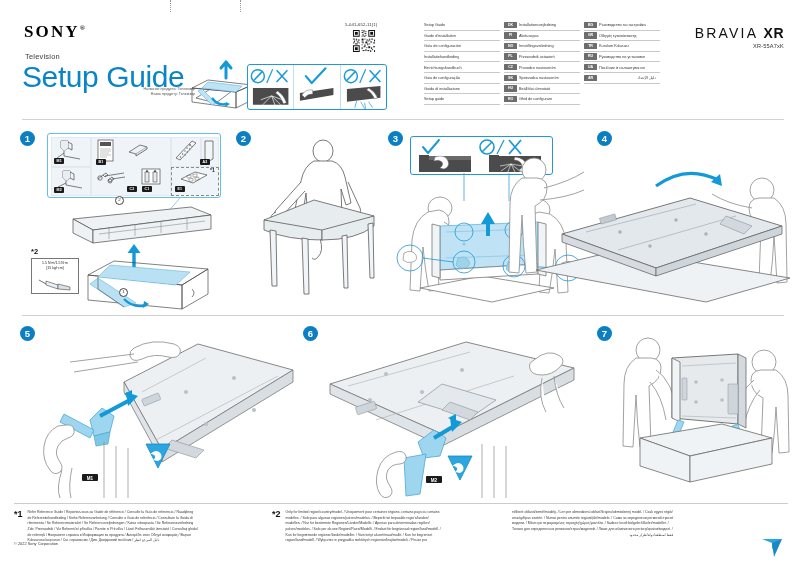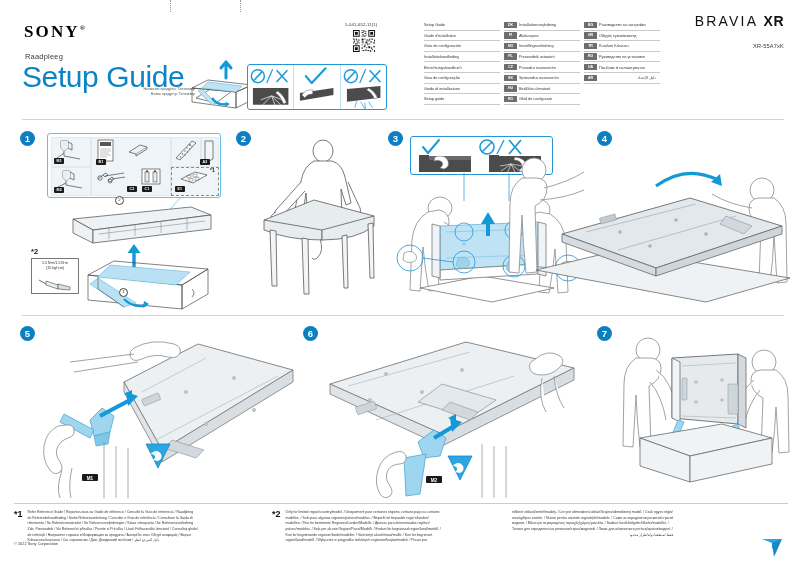--- a/index.html
+++ b/index.html
@@ -35,21 +35,21 @@
   .langwrap{position:absolute;left:424px;top:20px;display:flex;gap:4px;}
   .langcol{width:76px;}
   .langrow{display:flex;align-items:center;height:9.6px;border-bottom:.5px solid #c9c9c9;}
   .langcol.plain .langrow{border-bottom:.5px solid #c9c9c9;}
   .lcode{flex:0 0 13px;height:6.4px;background:#6d6d6d;color:#fff;font-size:3.6px;line-height:6.4px;
          text-align:center;border-radius:.5px;margin-right:2px;font-weight:bold;letter-spacing:-.1px;}
   .lname{font-size:3.9px;color:#3a3a3a;white-space:nowrap;overflow:hidden;letter-spacing:-.05px;}
   .lname.ar{direction:rtl;text-align:right;width:100%;padding-right:4px;}
 
   
-  .bravia{position:absolute;right:18px;top:12px;text-align:left;}
+  .bravia{position:absolute;right:18px;top:24px;text-align:left;}
   .bravia .bw{font-size:14px;letter-spacing:2.2px;color:#111;font-weight:500;}
   .bravia .xr{font-weight:bold;letter-spacing:.5px;}
   .model{position:absolute;right:18px;top:43px;font-size:5.6px;color:#333;letter-spacing:.2px;}
 
   .rule{position:absolute;left:22px;right:18px;height:1px;background:#d2d2d2;}
 
   
   .badge{position:absolute;width:15px;height:15px;border-radius:50%;background:#0b7fc1;color:#fff;
          font-size:9.5px;font-weight:bold;line-height:15px;text-align:center;}
 
@@ -84,21 +84,21 @@
 </head>
 <body>
 
 <div class="page">
 
   <div class="crop" style="left:170px;"></div>
   <div class="crop" style="left:240px;"></div>
 
   <div class="sony-logo"><span>SONY</span><span class="reg">®</span></div>
 
-  <div class="kicker">Raadpleeg</div>
+  <div class="kicker">Television</div>
   <div class="title">Setup Guide</div>
   <div class="title-sub">
     <div>Название продукта: Телевизор</div>
     <div>Назва продукту: Телевізор</div>
   </div>
 
   <div class="doccode">5-041-652-11(1)</div>
 
   <svg class="qr" viewBox="0 0 25 25">
     <rect width="25" height="25" fill="#fff"></rect>

